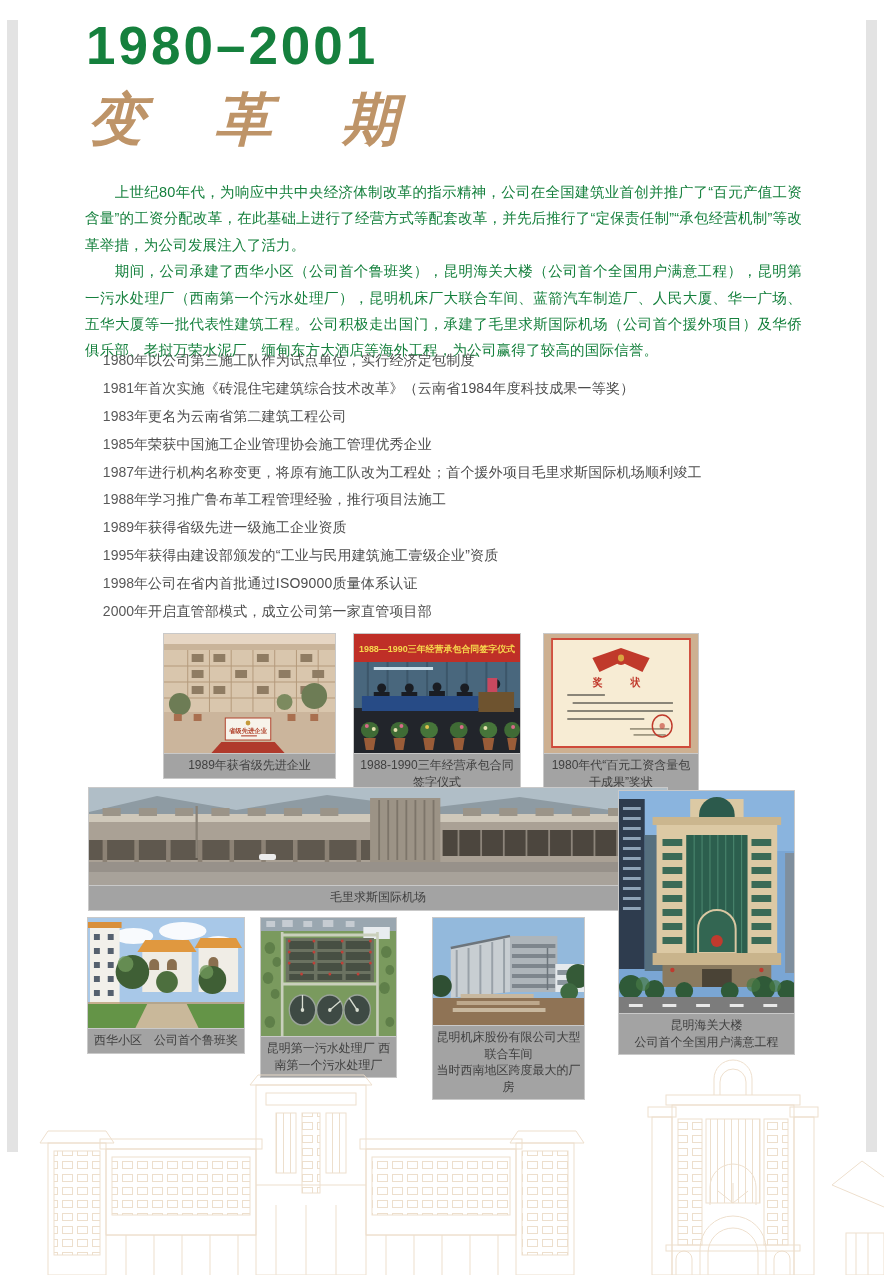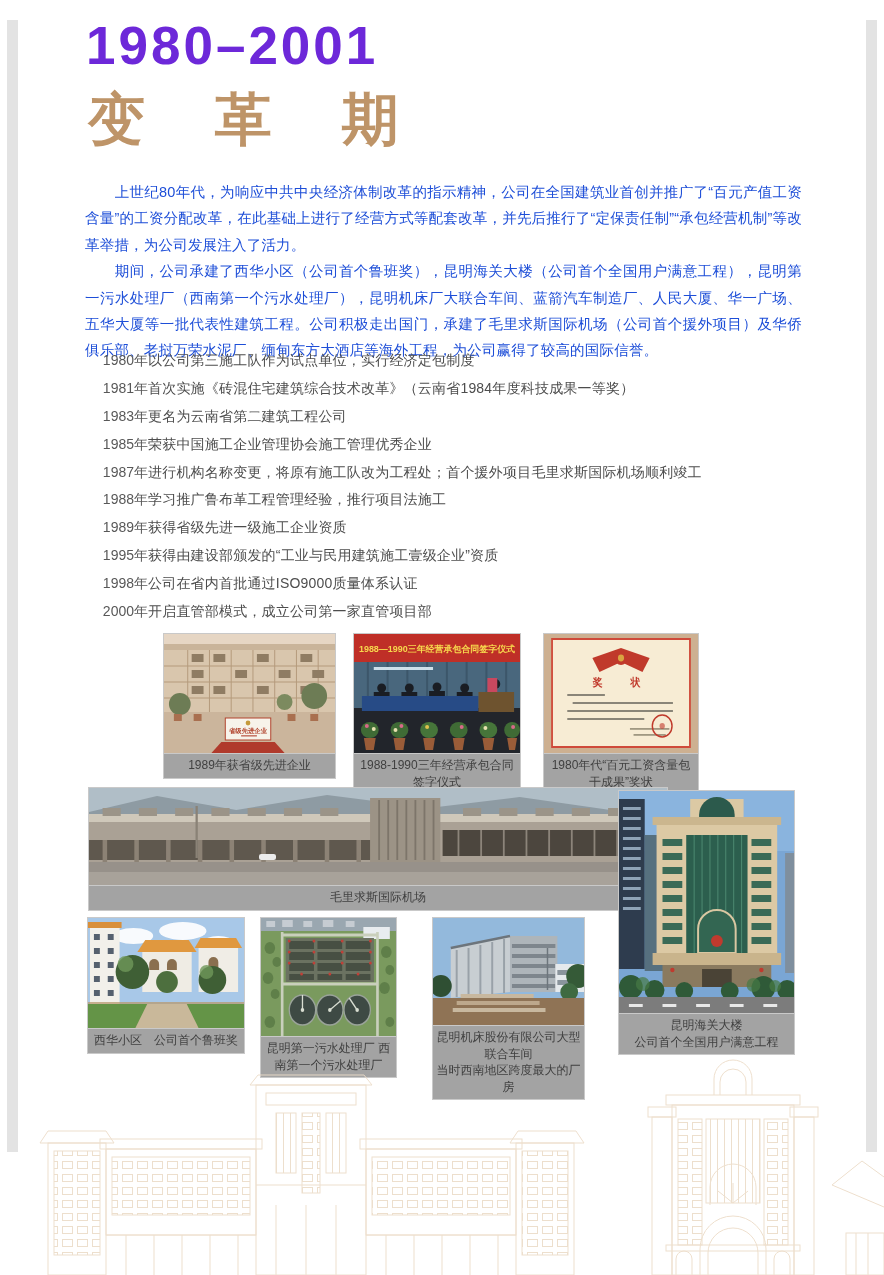--- a/index.html
+++ b/index.html
@@ -6,31 +6,31 @@
   .page{
     position:relative;width:884px;height:1275px;background:#ffffff;overflow:hidden;
     font-family:"Liberation Sans","DejaVu Sans",sans-serif;color:#4d4d4d;
   }
   .edge-bar{position:absolute;top:20px;width:11px;height:1132px;background:#e3e3e3;}
   .edge-bar.left{left:7px;}
   .edge-bar.right{left:866px;}
 
   .era-range{
     position:absolute;left:86px;top:18px;
-    font-size:53px;font-weight:bold;color:#6d28d9;letter-spacing:3px;line-height:1.05;
+    font-size:53px;font-weight:bold;color:#15803d;letter-spacing:3px;line-height:1.05;
   }
   .era-title{
     position:absolute;left:88px;top:88px;
-    font-size:57px;font-weight:bold;color:#be9468;letter-spacing:27px;line-height:1.1;white-space:nowrap;
+    font-size:57px;font-weight:bold;color:#be9468;letter-spacing:27px;line-height:1.1;white-space:nowrap;font-style:italic;
   }
 
   .intro{position:absolute;left:85px;top:179px;width:717px;}
   .intro p{
     margin:0;font-size:14.5px;line-height:26.4px;text-align:justify;
-    text-indent:2.05em;color:#1d4ed8;letter-spacing:0.2px;
+    text-indent:2.05em;color:#15803d;letter-spacing:0.2px;
   }
 
   .timeline{position:absolute;left:90px;top:347px;width:700px;}
   .tl-row{display:flex;align-items:center;height:27.9px;font-size:14px;text-align:right;}
   .tl-year{width:58px;flex:none;color:#585858;}
   .tl-event{color:#4d4d4d;letter-spacing:0.2px;}
 
   .photo-card{
     position:absolute;background:#fff;border:1px solid #c9c9c9;box-sizing:border-box;
   }

